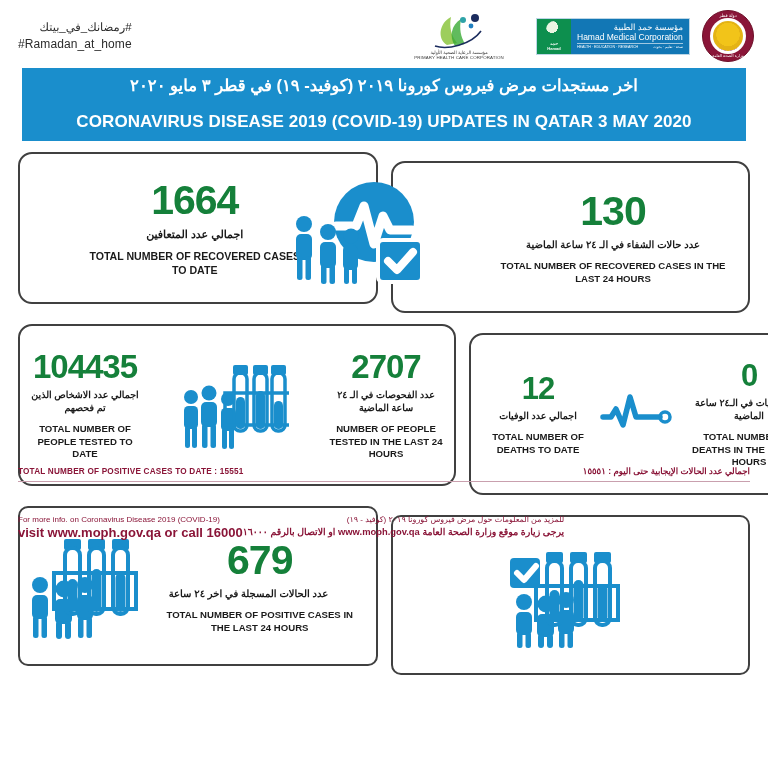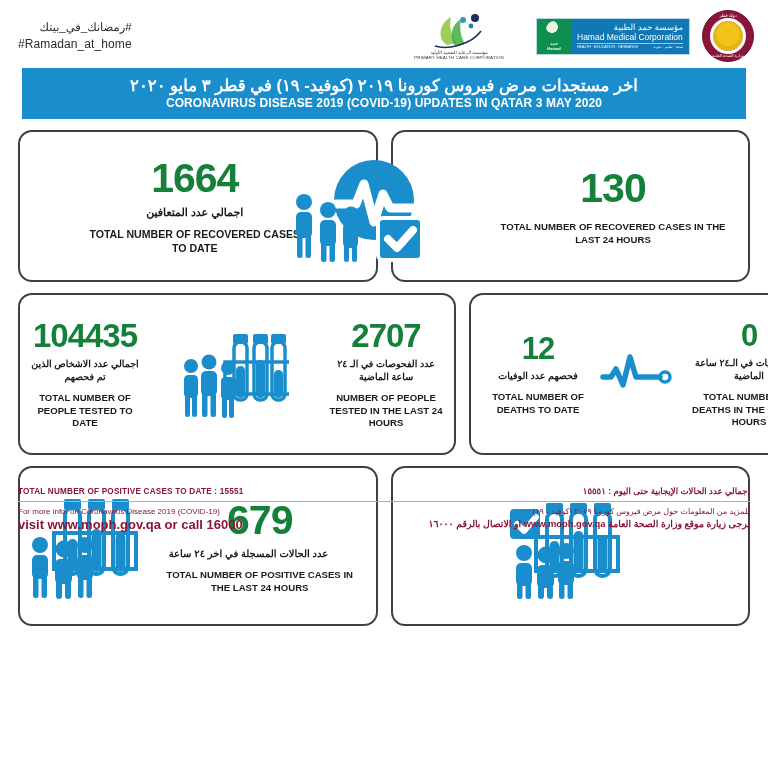--- a/index.html
+++ b/index.html
@@ -51,48 +51,48 @@
           background: radial-gradient(circle at 50% 45%, #f2c419 0 52%, #e4b315 53% 72%, #8a1538 73% 100%); }
   .moph .tc { position:absolute; top:2px; left:50%; transform:translateX(-50%);
               font-size:4.5px; color:#fff; direction:rtl; }
   .moph .bc { position:absolute; bottom:3px; left:50%; transform:translateX(-50%);
               font-size:4px; color:#fff; direction:rtl; white-space:nowrap; }
 
   
   .banner { margin: 2px 22px 0 22px; background:#1a8ecc; color:#fff;
             text-align:center; padding:7px 6px 9px 6px; }
   .banner .ar { font-size:16.5px; font-weight:bold; direction:rtl; line-height:1.25; }
-  .banner .en { font-size:12px; font-weight:bold; letter-spacing:.1px; margin-top:0; }
+  .banner .en { font-size:17px; font-weight:bold; letter-spacing:.1px; margin-top:16px; }
 
   
   .rows { padding: 11px 18px 0 18px; }
   .row { display:flex; gap:13px; margin-bottom:11px; }
   .card { border:2px solid #404040; border-radius:14px; background:#fff;
           display:flex; align-items:center; position:relative; }
-  .r1 { height:152px; } .r2 { height:162px; } .r3 { height:160px; }
-  .c-left { flex: 1 1 0; } .c-right { flex: 1 1 0; }
+  .r1 { height:152px; } .r2 { height:162px; } .r3 { height:160px;border-radius:10px; }
+  .c-left { flex: 1 1 0; } .c-right { flex: 1 1 0; margin-top: 9px; }
 
   .stat { text-align:center; padding: 0 6px; }
   .num { color:#15803a; font-weight:bold; letter-spacing:-1px; }
   .num-xl { font-size:41px; } .num-lg { font-size:33px; } .num-md { font-size:31px; }
   .ar-lbl { direction:rtl; color:#1b1b1b; font-weight:bold; line-height:1.3; margin-top:3px; }
   .ar-12 { font-size:11px; } .ar-10 { font-size:10px; } .ar-9 { font-size:9.5px; }
   .en-lbl { color:#1b1b1b; font-weight:bold; line-height:1.32; margin-top:9px; }
   .en-11 { font-size:10.6px; } .en-10 { font-size:9.6px; }
 
   .icon { flex: 0 0 auto; display:flex; align-items:center; justify-content:center; }
 
   
-  .footer { position:absolute; left:18px; right:18px; bottom:12px; color:#8a1538; }
+  .footer { position:absolute; left:18px; right:18px; bottom:4px; color:#8a1538; }
   .fline { display:flex; justify-content:space-between; align-items:center;
            padding-bottom:5px; }
   .fline .en-s { font-size:8.2px; font-weight:bold; letter-spacing:.2px; }
   .fline .ar-s { font-size:8.6px; font-weight:bold; direction:rtl;text-align:right; }
   .rule { height:1px; background:#c9a0ae; width:100%; }
-  .fbot { display:flex; justify-content:space-between; padding-top:5px; }
+  .fbot { display:flex; padding-top:5px;margin-top:28px; }
   .fbot .col-en { text-align:left; }
   .fbot .col-ar { text-align:right; direction:rtl; }
   .fsmall { font-size:8px; }
   .fbig { font-size:13px; font-weight:bold; margin-top:1px; }
   .fbig-ar { font-size:9.4px; font-weight:bold; margin-top:2px; direction:rtl; }
 </style>
 </head>
 <body>
 
 <div class="page">
@@ -182,20 +182,21 @@
               <rect x="62" y="88" width="5" height="18" rx="2.5"></rect>
                 <rect x="70" y="88" width="5" height="18" rx="2.5"></rect>
             </g>
           </svg>
         </div>
       </div>
 
       <div class="card c-right r1" style="justify-content:flex-end;">
         <div class="stat" style="margin-right:14px;">
           <div class="num num-xl">130</div>
+          <div class="ar-lbl ar-10" style="max-width:200px; margin-left:auto; margin-right:auto;">عدد حالات الشفاء في الـ ٢٤ ساعة الماضية</div>
           <div class="en-lbl en-10" style="max-width:230px;">TOTAL NUMBER OF RECOVERED CASES IN THE LAST 24 HOURS</div>
         </div>
       </div>
     </div>
 
     <div class="row">
 
       <div class="card c-left r2" style="justify-content:space-between; padding:0 4px;gap:33px;">
         <div class="stat" style="width:122px;">
           <div class="num num-lg">104435</div>
@@ -237,21 +238,21 @@
         <div class="stat" style="width:128px;">
           <div class="num num-lg">2707</div>
           <div class="ar-lbl ar-9">عدد الفحوصات في الـ ٢٤ ساعة الماضية</div>
           <div class="en-lbl en-10">NUMBER OF PEOPLE TESTED IN THE LAST 24 HOURS</div>
         </div>
       </div>
 
       <div class="card c-right r2" style="padding:0 6px;">
         <div class="stat" style="width:122px;">
           <div class="num num-md">12</div>
-          <div class="ar-lbl ar-9">فحصهم عدد الوفيات</div>
+          <div class="ar-lbl ar-9">اجمالي عدد الوفيات</div>
           <div class="en-lbl en-10">TOTAL NUMBER OF DEATHS TO DATE</div>
         </div>
 
         <div class="icon">
           <svg width="86" height="50" viewBox="0 0 86 50">
             <path d="M4 28 h8 l5 -8 l7 16 l7 -28 l6 20 h24" stroke="#1a8ecc" stroke-width="5.5" fill="none" stroke-linecap="round" stroke-linejoin="round"></path>
             <circle cx="66" cy="28" r="5" fill="none" stroke="#1a8ecc" stroke-width="3.5"></circle>
           </svg>
         </div>
 

